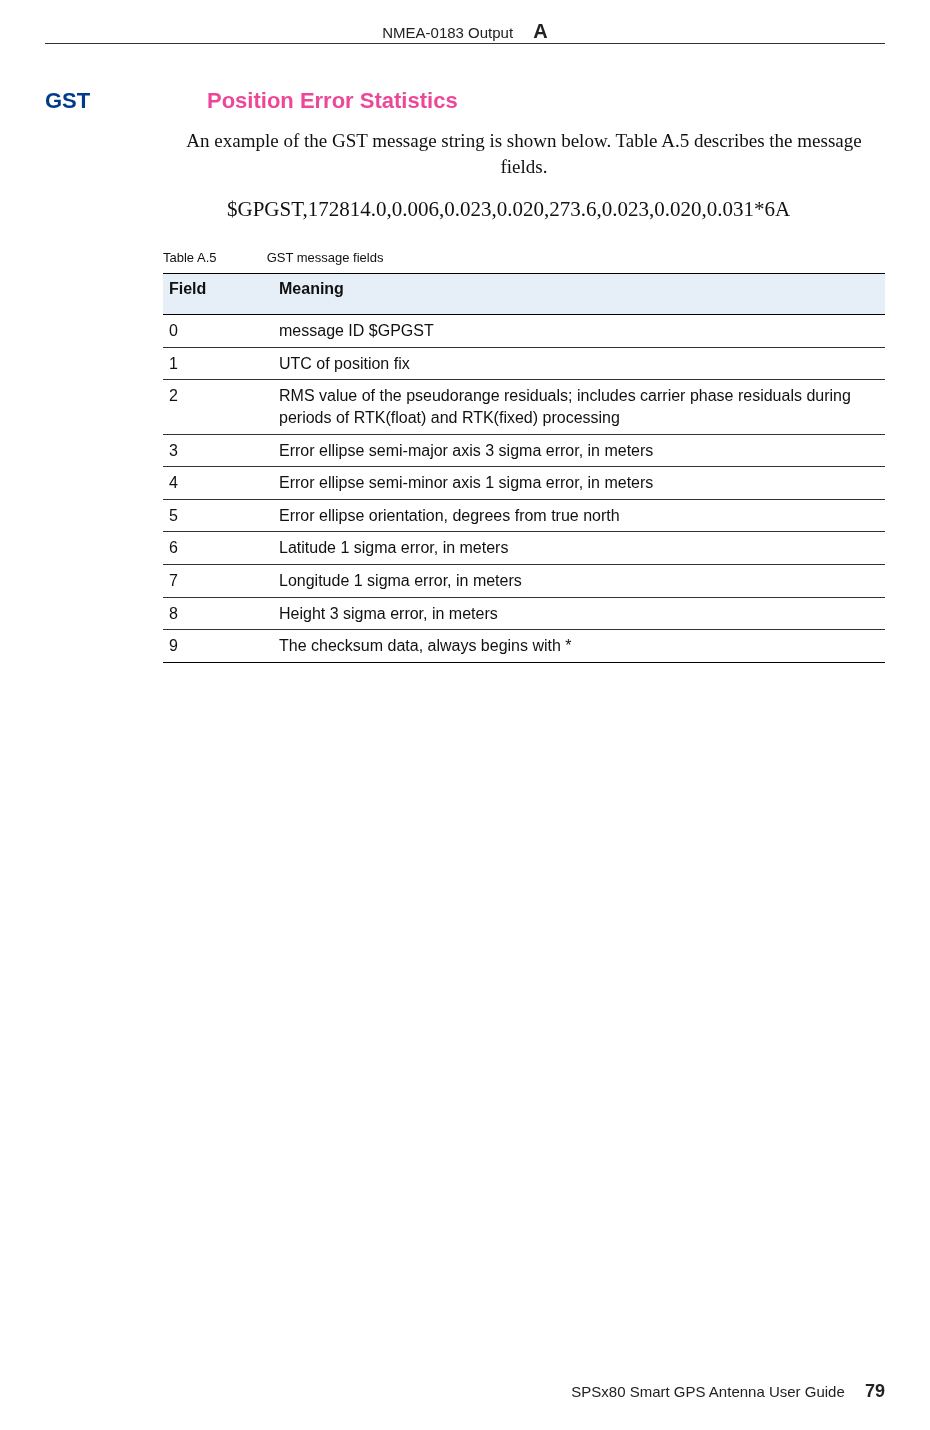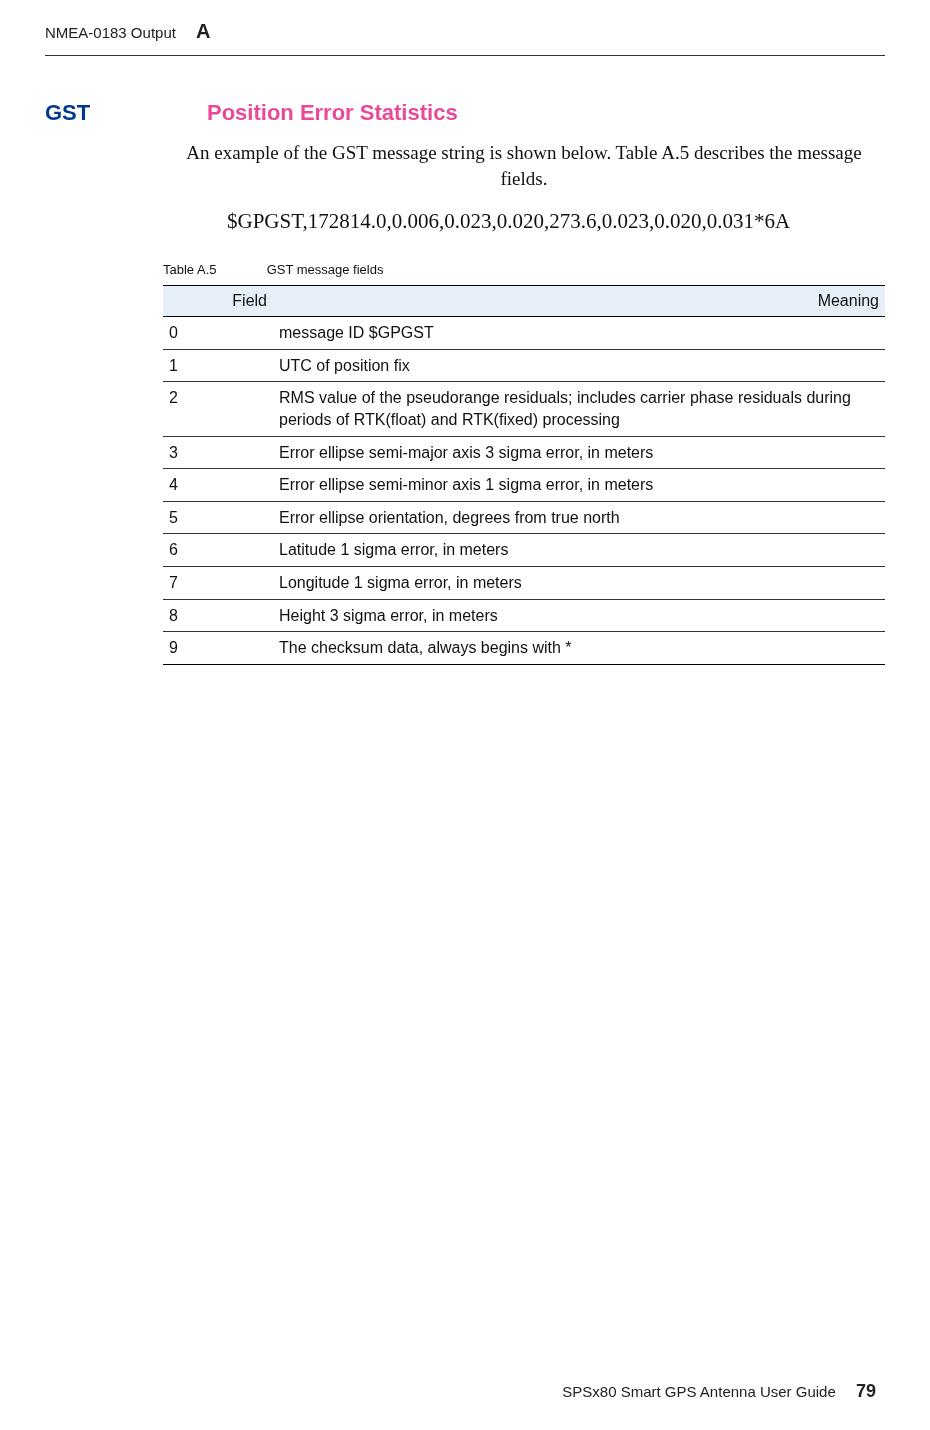--- a/index.html
+++ b/index.html
@@ -9,25 +9,24 @@
     }
     body {
       width: 930px;
       height: 1430px;
       background: #ffffff;
       font-family: Georgia, 'Times New Roman', serif;
       position: relative;
       padding: 20px 45px 40px 45px;
     }
     .header-line {
-      text-align: left;
+      text-align: center;
       font-family: Arial, Helvetica, sans-serif;
       font-size: 15px;
       color: #222;
-      padding-bottom: 12px;
       border-bottom: 1px solid #333;
       margin-bottom: 44px;
     }
     .header-appendix {
       font-weight: bold;
       font-size: 20px;
       margin-left: 16px;
       display: inline-block;
     }
     .section {
@@ -81,42 +80,42 @@
       border-collapse: collapse;
       width: 100%;
       font-family: Arial, Helvetica, sans-serif;
       font-size: 16px;
       color: #111;
     }
     thead tr {
       background: #e6eef7;
     }
     thead th {
-      text-align: right;
-      font-weight: normal;
-      padding: 6px 6px 6px 6px;
+      text-align: left;
+      font-weight: bold;
+      padding: 6px 6px 16px 6px;
       border-top: 1.5px solid #000;
       border-bottom: 1.5px solid #000;
     }
     th.col-field {
       width: 110px;
     }
     tbody td {
       padding: 5px 6px;
       border-bottom: 1px solid #333;
       vertical-align: top;
       line-height: 1.35;
     }
     tbody tr:last-child td {
       border-bottom: 1.5px solid #000;
     }
     .footer {
       position: absolute;
       bottom: 28px;
-      right: 54px;
+      right: 45px;
       font-family: Arial, Helvetica, sans-serif;
       font-size: 15px;
       color: #222;
     }
     .footer .pageno {
       font-weight: bold;
       font-size: 18px;
       margin-left: 16px;
     }
   </style>

